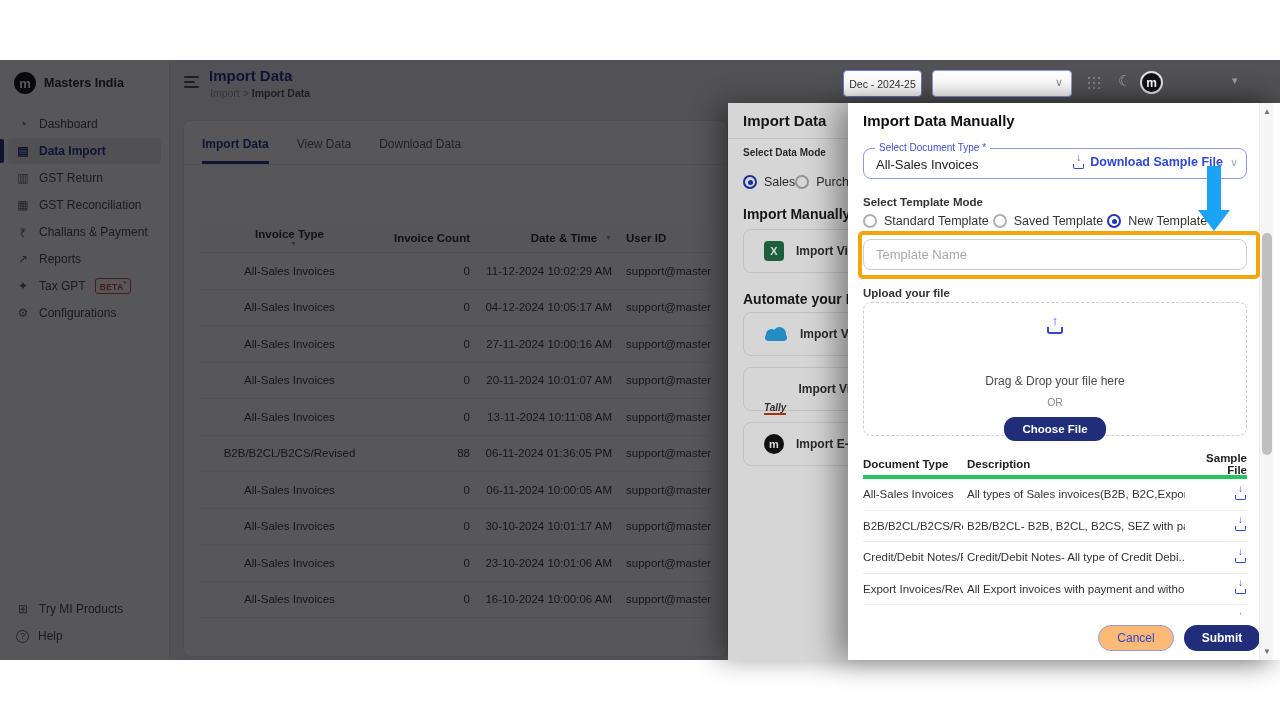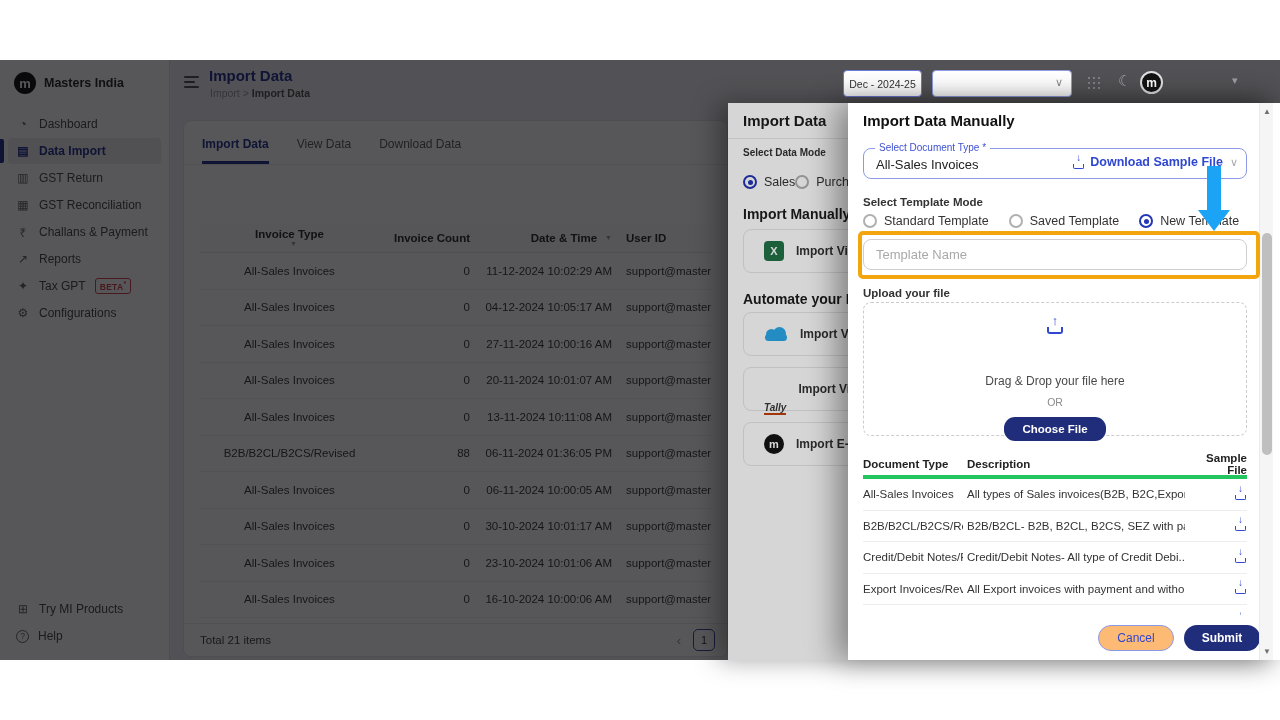--- a/index.html
+++ b/index.html
@@ -91,21 +91,21 @@
   
   .drawer { position:absolute; left:848px; top:103px; width:432px; height:557px; background:#fff; z-index:20; box-shadow:-12px 0 28px rgba(0,0,0,0.38); }
   .d-title { position:absolute; left:15px; top:9px; font-size:15px; font-weight:bold; color:#111; }
   .doc-select { position:absolute; left:15px; top:45px; width:384px; height:31px; border:1px solid #8d99e6; border-radius:8px; background:#fff; cursor:pointer; }
   .doc-select .float { position:absolute; left:11px; top:-7px; background:#fff; padding:0 4px; font-size:10px; color:#3d51d4; }
   .doc-select .val { position:absolute; left:12px; top:8px; font-size:13px; color:#222; }
   .doc-select .right { position:absolute; right:8px; top:6px; display:flex; align-items:center; gap:5px; }
   .dl-link { font-size:12.5px; color:#2f47d1; font-weight:bold; cursor:pointer; }
   .sel-chev { color:#aaa; font-size:11px; margin-left:2px; }
   .d-label { position:absolute; left:15px; font-size:11.5px; font-weight:bold; color:#333; }
-  .d-radios { position:absolute; left:15px; top:111px; display:flex; gap:20px; }
+  .d-radios { position:absolute; left:15px; top:111px; display:flex; gap:4px; }
   .tpl-input { position:absolute; left:15px; top:136px; width:384px; height:31px; border:1px solid #cfcfcf; border-radius:8px; padding:0 12px; font-size:13px; color:#7f1d1d; font-family:"Liberation Sans",sans-serif; outline:none; }
   .tpl-input::placeholder { color:#a9a9a9; }
   .dropzone { position:absolute; left:15px; top:199px; width:384px; height:134px; border:1.5px dashed #cccccc; border-radius:8px; background:#fff; text-align:center; }
   .dz-line1 { margin-top:40px; font-size:12px; color:#4a4a4a; }
   .dz-or { margin-top:8px; font-size:10.5px; color:#8a8a8a; }
   .choose-btn { margin-top:9px; display:inline-block; background:#1f2d7b; color:#fff; font-size:11.5px; font-weight:bold; padding:6px 18px; border-radius:11px; border:none; cursor:pointer; font-family:"Liberation Sans",sans-serif; }
   .up-ic { position:relative; width:18px; height:17px; margin:14px auto 0 auto; }
   .up-ic .arr { position:absolute; left:0; right:0; top:-4px; font-size:13px; color:#2f47d1; font-weight:bold; }
   .up-ic .tray { position:absolute; left:1px; bottom:0; width:16px; height:7px; border:2px solid #2f47d1; border-top:none; border-radius:0 0 3px 3px; }
   .dl-ic { position:relative; width:13px; height:13px; display:inline-block; }
@@ -278,27 +278,20 @@
             <div class="c-date">23-10-2024 10:01:06 AM</div>
             <div class="c-user">support@mastersindia.co</div>
           </div>
         <div class="trow">
             <div class="c-type">All-Sales Invoices</div>
             <div class="c-count">0</div>
             <div class="c-date">16-10-2024 10:00:06 AM</div>
             <div class="c-user">support@mastersindia.co</div>
           </div>
       </div>
-      <div class="card-footer">
-        <span>Total 21 items</span>
-        <span class="pager">
-          <span class="pg-prev">‹</span>
-          <span class="pg-1">1</span>
-        </span>
-      </div>
     </div>
 
     <div class="dim"></div>
   </div>
 
   <div class="top-controls">
     <div class="period-btn">Dec - 2024-25</div>
     <div class="empty-select">
         <span class="chev">∨</span>
       </div>

